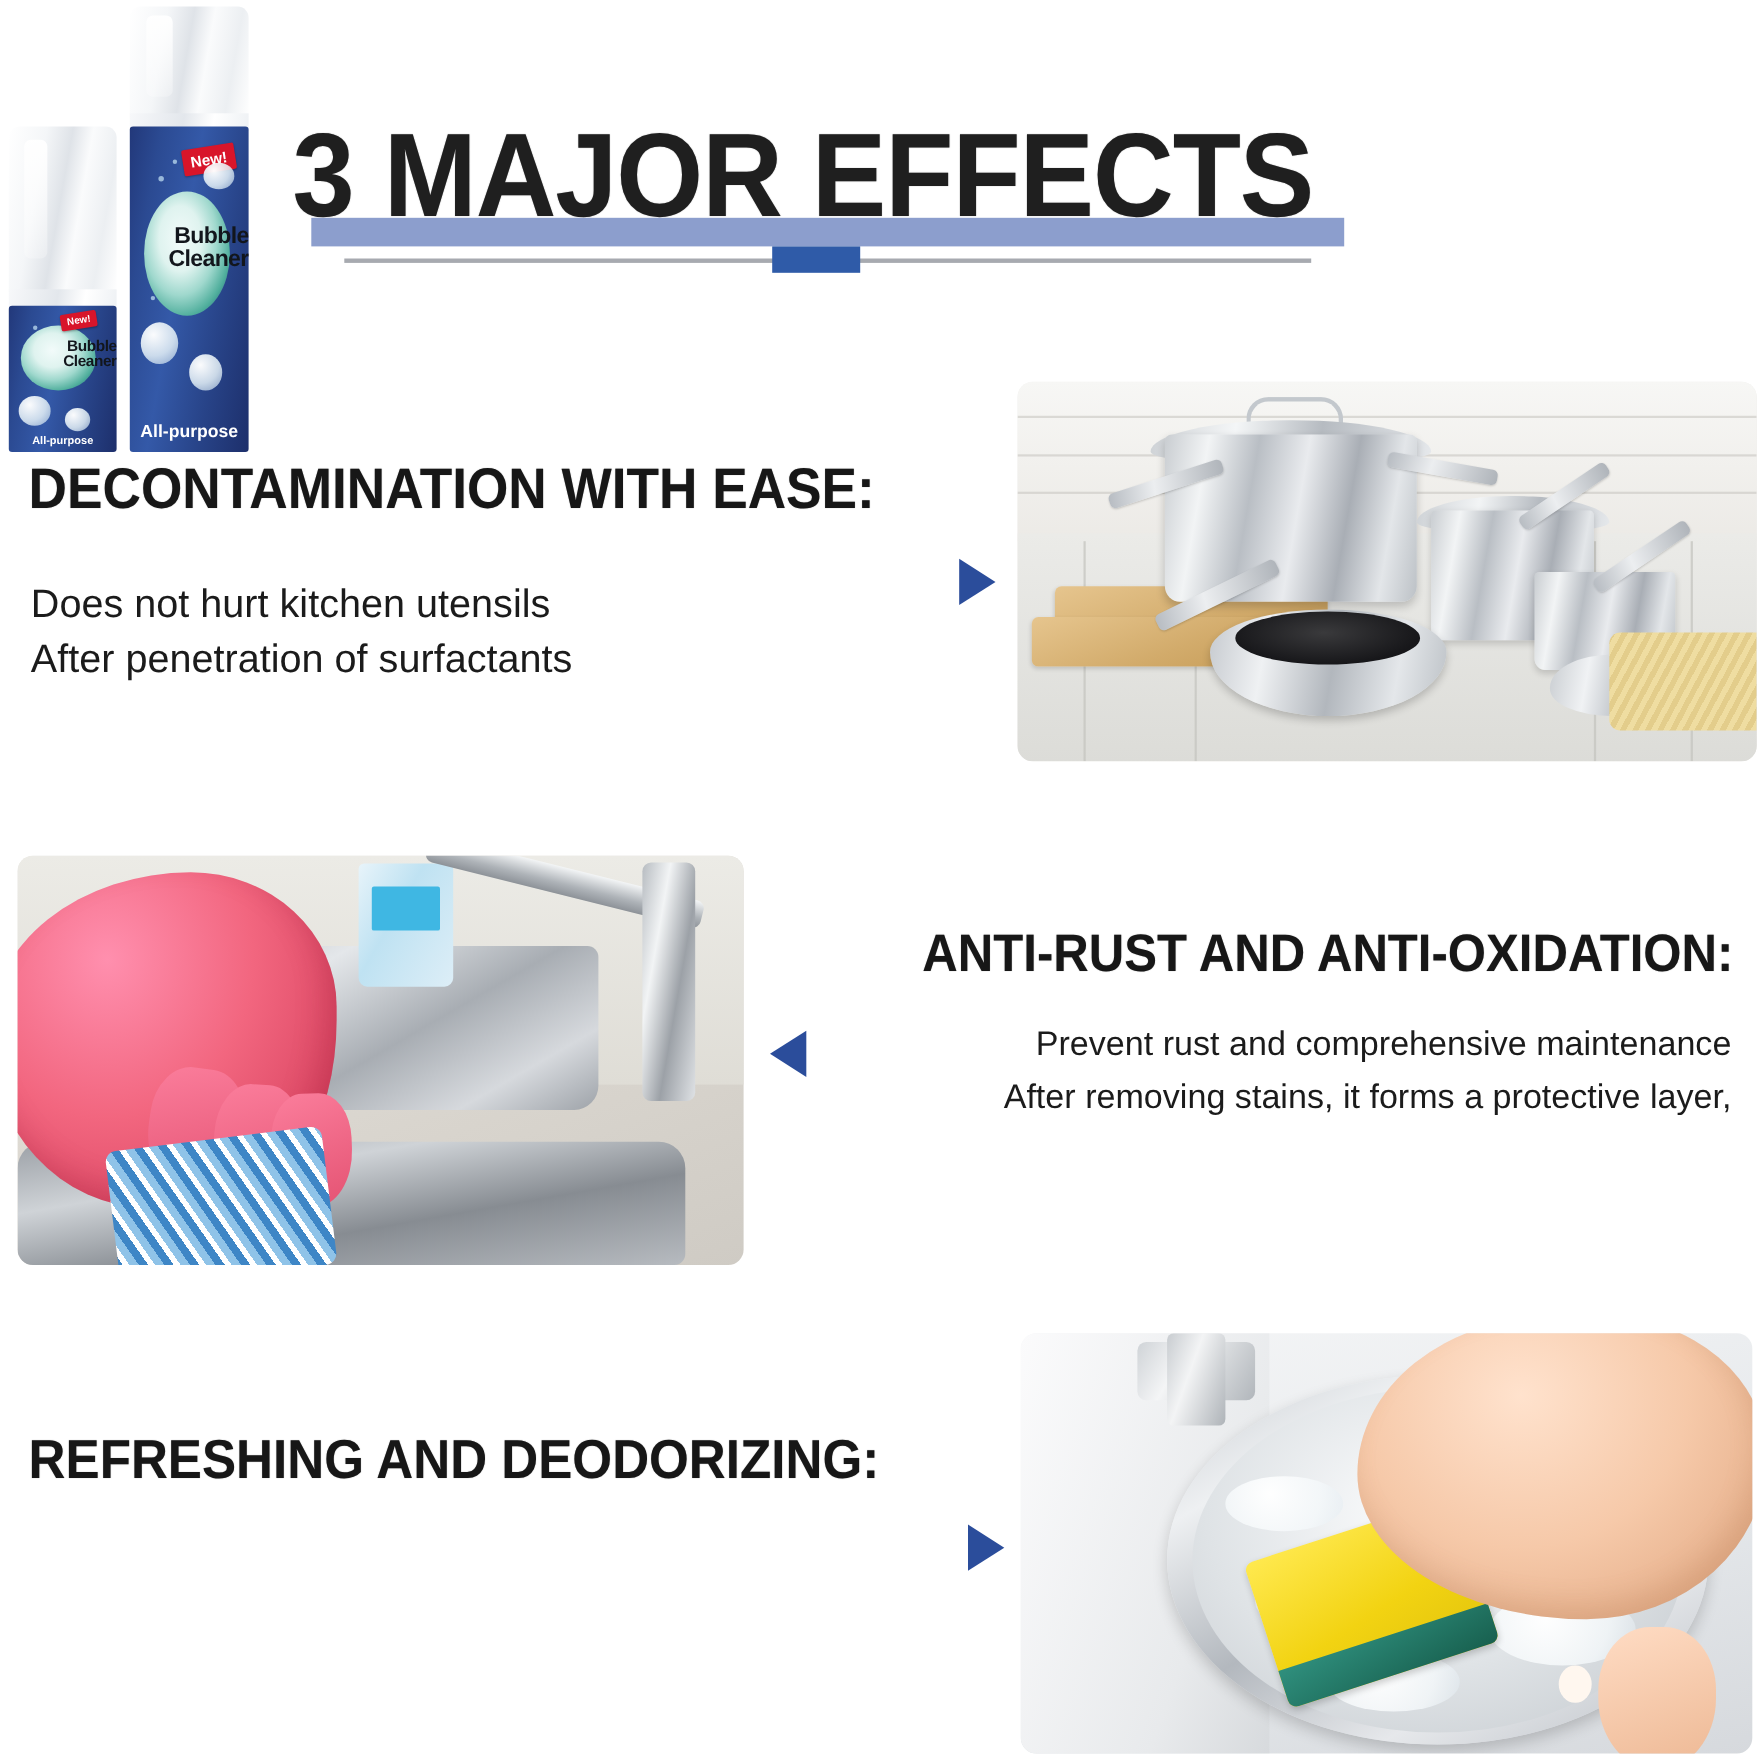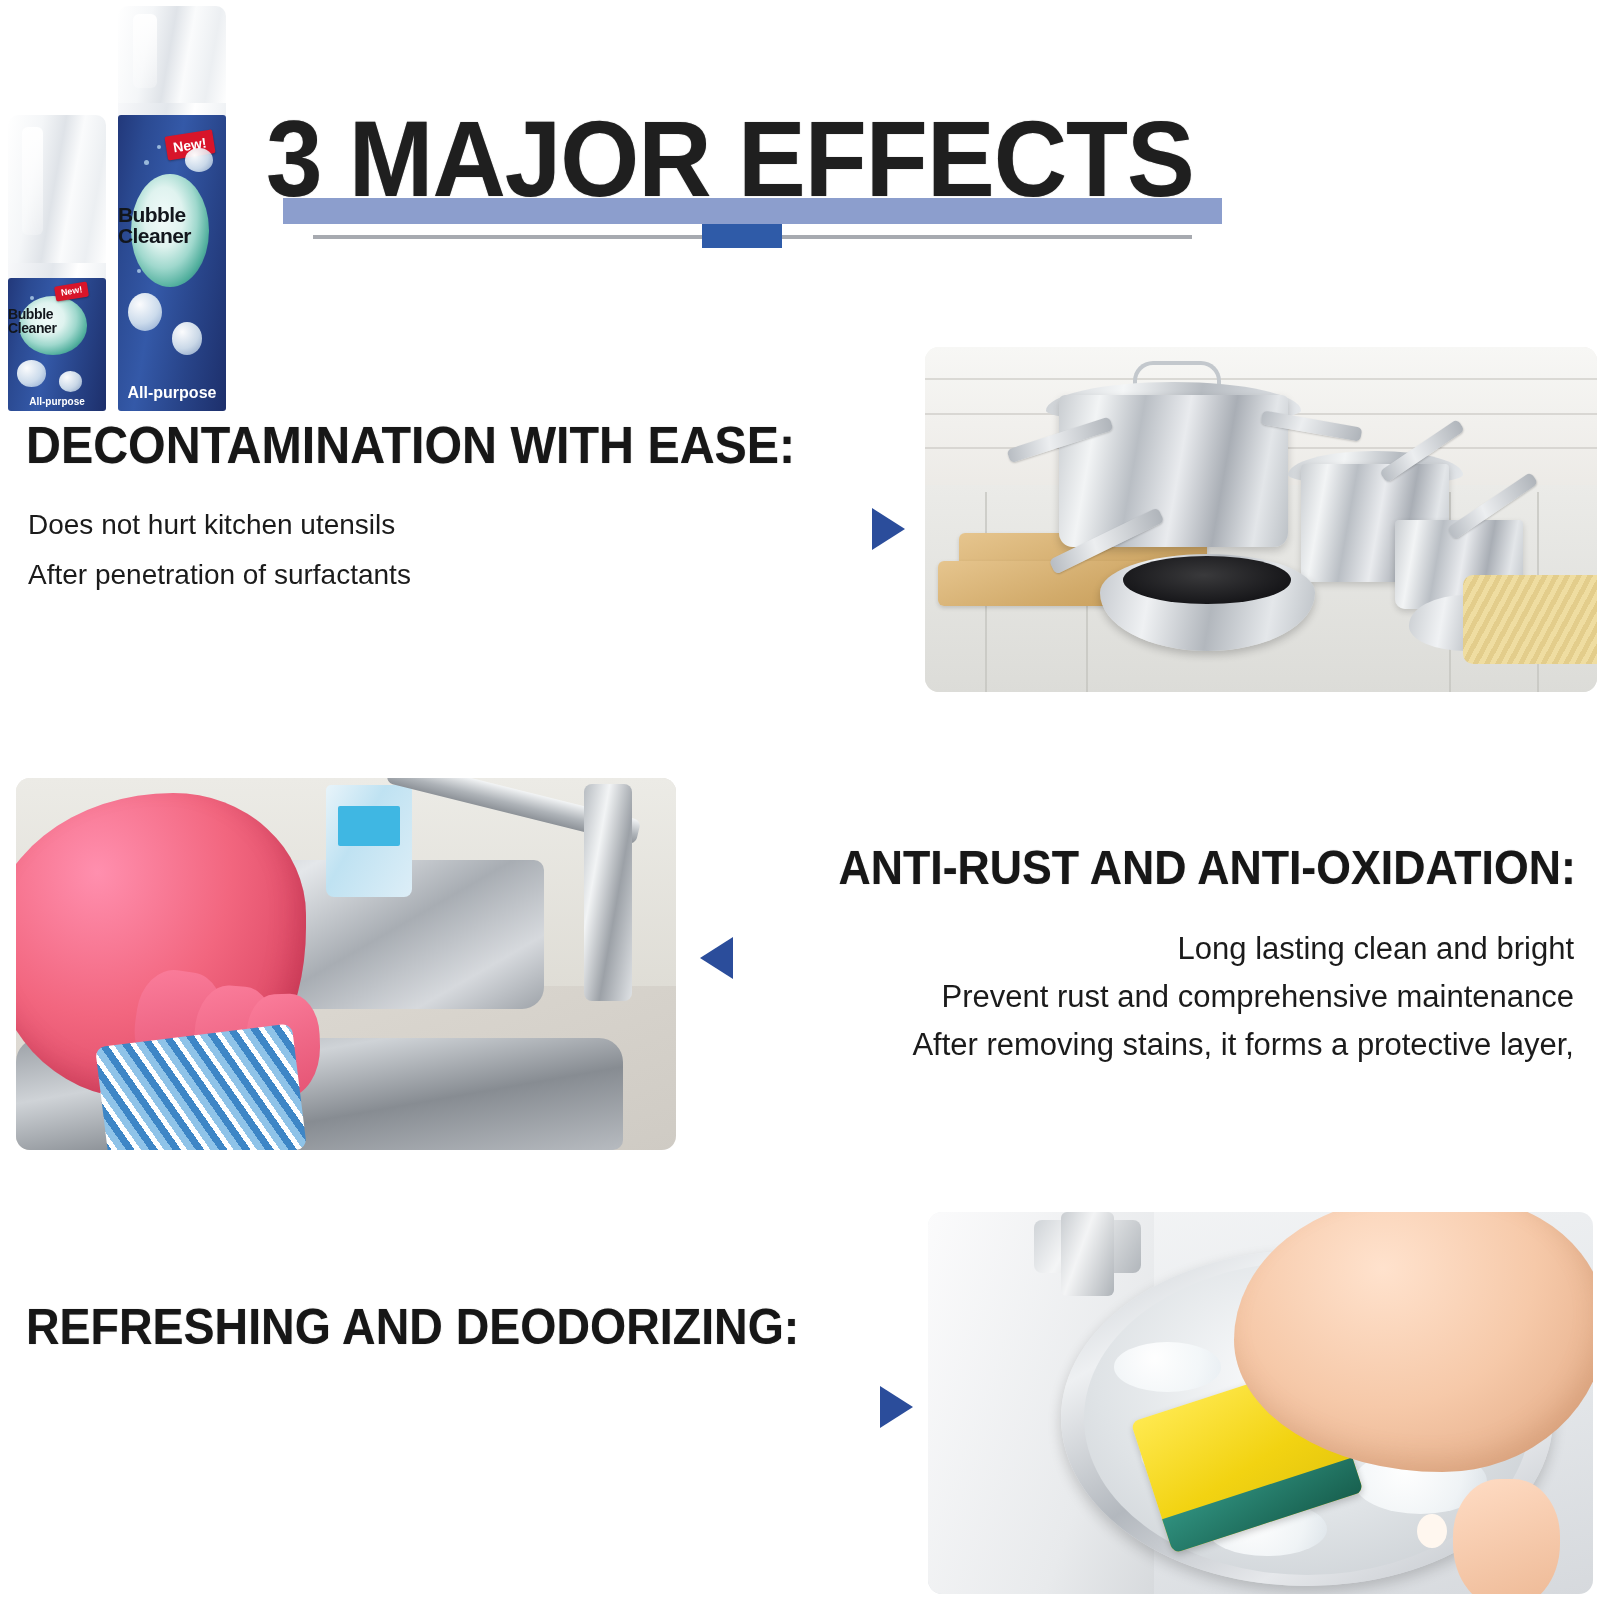--- a/index.html
+++ b/index.html
@@ -60,21 +60,21 @@
     background:linear-gradient(100deg,#22387a 0%,#2b4a92 18%,#3459a8 42%,#284489 70%,#1d2f6b 100%);
     border-radius:3px;
     overflow:hidden;
   }
   .ovalglow{
     position:absolute; border-radius:50%;
     background:radial-gradient(ellipse at 42% 38%,
        #f2fbfa 0%, #dff3ef 30%, #9fd8cd 52%, #4fae9c 72%, rgba(54,140,124,.55) 86%, rgba(40,70,140,0) 100%);
   }
   .btext{
-    position:absolute; width:100%; text-align:left;
+    position:absolute; width:100%; text-align:right;
     color:#12161c; font-weight:700; line-height:1.02;
     font-family:"Liberation Sans", sans-serif;
   }
   .allp{
     position:absolute; width:100%; text-align:center;
     color:#ffffff; font-weight:700;
     font-family:"Liberation Sans", sans-serif;
   }
   .newflag{
     position:absolute;
@@ -207,21 +207,21 @@
         <div class="bub" style="left:62%;top:11%;width:26%;height:8%;"></div>
         <div class="bub" style="left:9%;top:60%;width:32%;height:13%;"></div>
         <div class="bub" style="left:50%;top:70%;width:28%;height:11%;"></div>
         <div class="allp" style="bottom:3%;font-size:16px;">All-purpose</div>
       </div>
     </div>
   </div>
 
   <div class="sec-head" style="left:26px; top:415px; font-size:52px;">DECONTAMINATION WITH EASE:</div>
 
-  <div class="sec-body" style="left:28px; top:500px; font-size:28px; line-height:50px; text-align:left;">
+  <div class="sec-body" style="left:28px; top:524px; font-size:36px; line-height:50px; text-align:left;">
     <p>Does not hurt kitchen utensils</p>
     <p>After penetration of surfactants</p>
   </div>
 
   <div class="tri tri-r" style="left:872px; top:508px;"></div>
 
   <div class="photo p1" style="left:925px; top:347px; width:672px; height:345px;">
     <div class="wallpanel"></div>
     <div class="wline" style="top:9%"></div>
     <div class="wline" style="top:19%"></div>
@@ -264,21 +264,20 @@
     <div class="glove"></div>
     <div class="fing" style="left:18%;top:52%;width:13%;height:30%;transform:rotate(8deg);"></div>
     <div class="fing" style="left:27%;top:56%;width:12%;height:31%;transform:rotate(4deg);"></div>
     <div class="fing" style="left:35%;top:58%;width:11%;height:28%;transform:rotate(-2deg);"></div>
     <div class="cloth"></div>
   </div>
 
   <div class="sec-head r" style="right:24px; top:840px; font-size:48px; text-align:right;">ANTI-RUST AND ANTI-OXIDATION:</div>
 
   <div class="sec-body" style="right:26px; top:925px; font-size:31px; line-height:48px; text-align:right;">
-    <p>Long lasting clean and bright</p>
     <p>Prevent rust and comprehensive maintenance</p>
     <p>After removing stains, it forms a protective layer,</p>
   </div>
 
   <div class="tri tri-l" style="left:700px; top:937px;"></div>
 
   <div class="sec-head" style="left:26px; top:1298px; font-size:50px;">REFRESHING AND DEODORIZING:</div>
 
 
   <div class="tri tri-r" style="left:880px; top:1386px;"></div>

